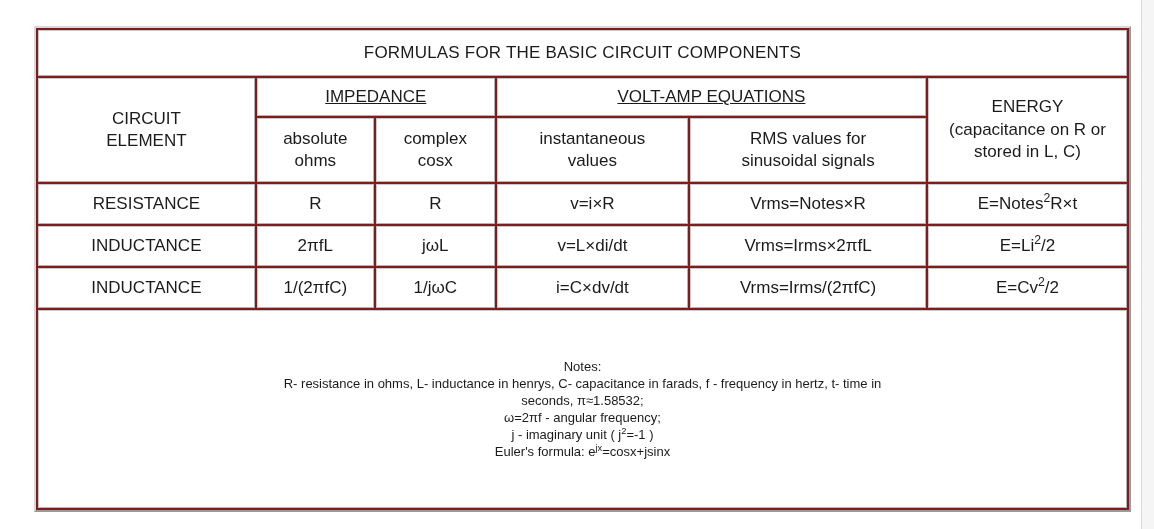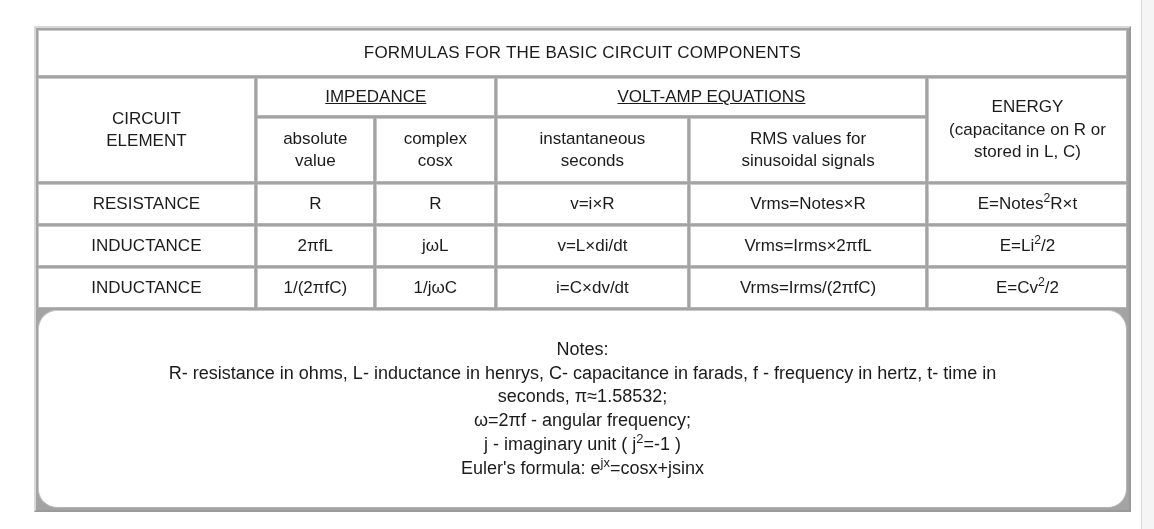--- a/index.html
+++ b/index.html
@@ -30,21 +30,21 @@
     position: absolute;
     left: 34px;
     top: 26px;
     width: 1097px;
   }
 
   table.formula-table {
     border-collapse: separate;
     border-spacing: 2px;
     width: 1097px;
-    background: #a3a3a3;
+    background: #7f1d1d;
     border: 2px solid;
     border-color: #d9d9d9 #9a9a9a #9a9a9a #d9d9d9;
     font-size: 17px;
     color: #1b1b1b;
   }
   table.formula-table td,
   table.formula-table th {
     border: 1px solid;
     border-color: #c9c9c9 #b4b4b4 #b4b4b4 #c9c9c9;
     background: #ffffff;
@@ -69,24 +69,23 @@
   td.group-head { height: 30px; text-decoration: underline; }
   td.sub-head   { height: 56px; }
   td.elem-head  { height: 86px; }
 
   tr.data-row td { height: 32px; }
 
   td.notes-cell {
     text-align: left;
     vertical-align: top;
     padding: 8px 6px 10px 6px;
-    font-size: 18px;
+    font-size: 13px;
     line-height: 1.92;
     height: 190px;
-    border-radius: 19px;
   }
   td.notes-cell .note-line {
     white-space: nowrap;
   }
 
   sup {
     font-size: 0.72em;
     vertical-align: super;
     line-height: 0;
   }
@@ -129,29 +128,29 @@
         <td class="head-cell elem-head" rowspan="2">
           <span>ENERGY</span><br>
           <span>(capacitance on R or</span><br>
           <span>stored in L, C)</span>
         </td>
       </tr>
 
       <tr>
         <td class="head-cell sub-head">
           <span>absolute</span><br>
-          <span>value</span>
+          <span>ohms</span>
         </td>
         <td class="head-cell sub-head">
           <span>complex</span><br>
           <span>cosx</span>
         </td>
         <td class="head-cell sub-head">
           <span>instantaneous</span><br>
-          <span>seconds</span>
+          <span>values</span>
         </td>
         <td class="head-cell sub-head">
           <span>RMS values for</span><br>
           <span>sinusoidal signals</span>
         </td>
       </tr>
 
       <tr class="data-row">
         <td>RESISTANCE</td>
         <td>R</td>

